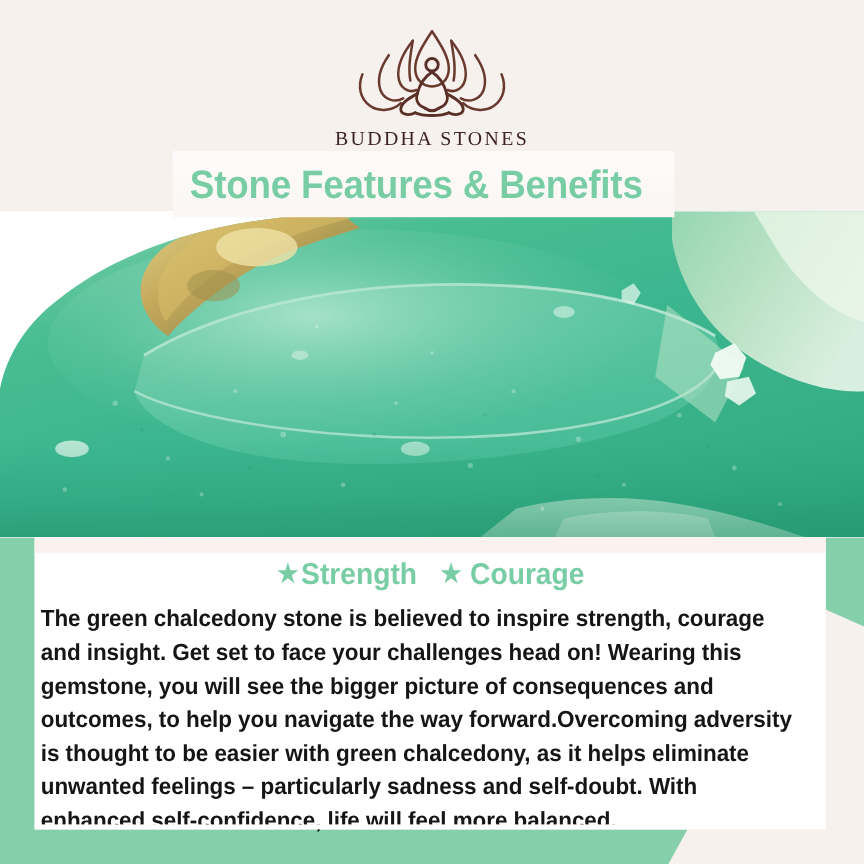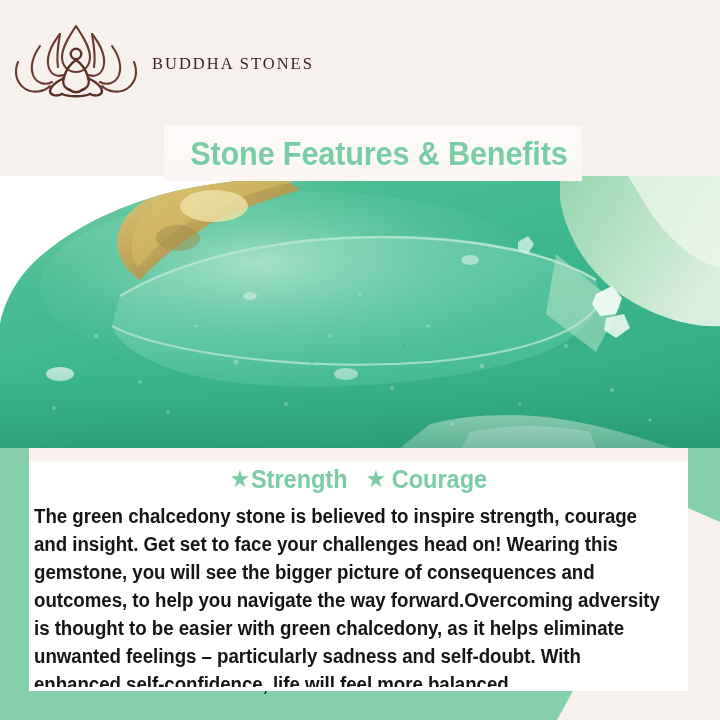--- a/index.html
+++ b/index.html
@@ -46,35 +46,35 @@
     background:rgba(255,255,255,.55);z-index:2;
   }
 
   
   .header{
     position:absolute;left:0;top:0;width:720px;height:181px;
     background:#f7f1ee;z-index:4;
   }
   .logo-wrap{
     position:absolute;left:0;top:22px;width:720px;
-    display:flex;align-items:center;
+    display:flex;flex-direction:column;align-items:center;
   }
   .logo-mark{width:152px;height:78px;display:block;}
   .logo-word{
     margin-top:6px;
     font-family:"Liberation Serif","DejaVu Serif",serif;
     font-size:16.5px;letter-spacing:2.0px;color:#3d2320;
     font-weight:400;white-space:nowrap;
   }
 
   
   .title-plate{
-    position:absolute;left:164px;top:126px;width:418px;height:55px;
+    position:absolute;left:144px;top:126px;width:418px;height:55px;
     background:linear-gradient(180deg,#fdfbfa 0%,#fbf6f3 100%);
-    z-index:6;display:flex;align-items:center;justify-content:flex-end;
+    z-index:6;display:flex;align-items:center;justify-content:flex-start;
   }
   .title-text{
     font-size:33px;font-weight:bold;color:#79cda4;
     letter-spacing:-0.2px;white-space:nowrap;
     transform:scaleX(.93);transform-origin:center;
     text-shadow:0 1px 0 rgba(255,255,255,.6);
   }
 
   
   .photo{

